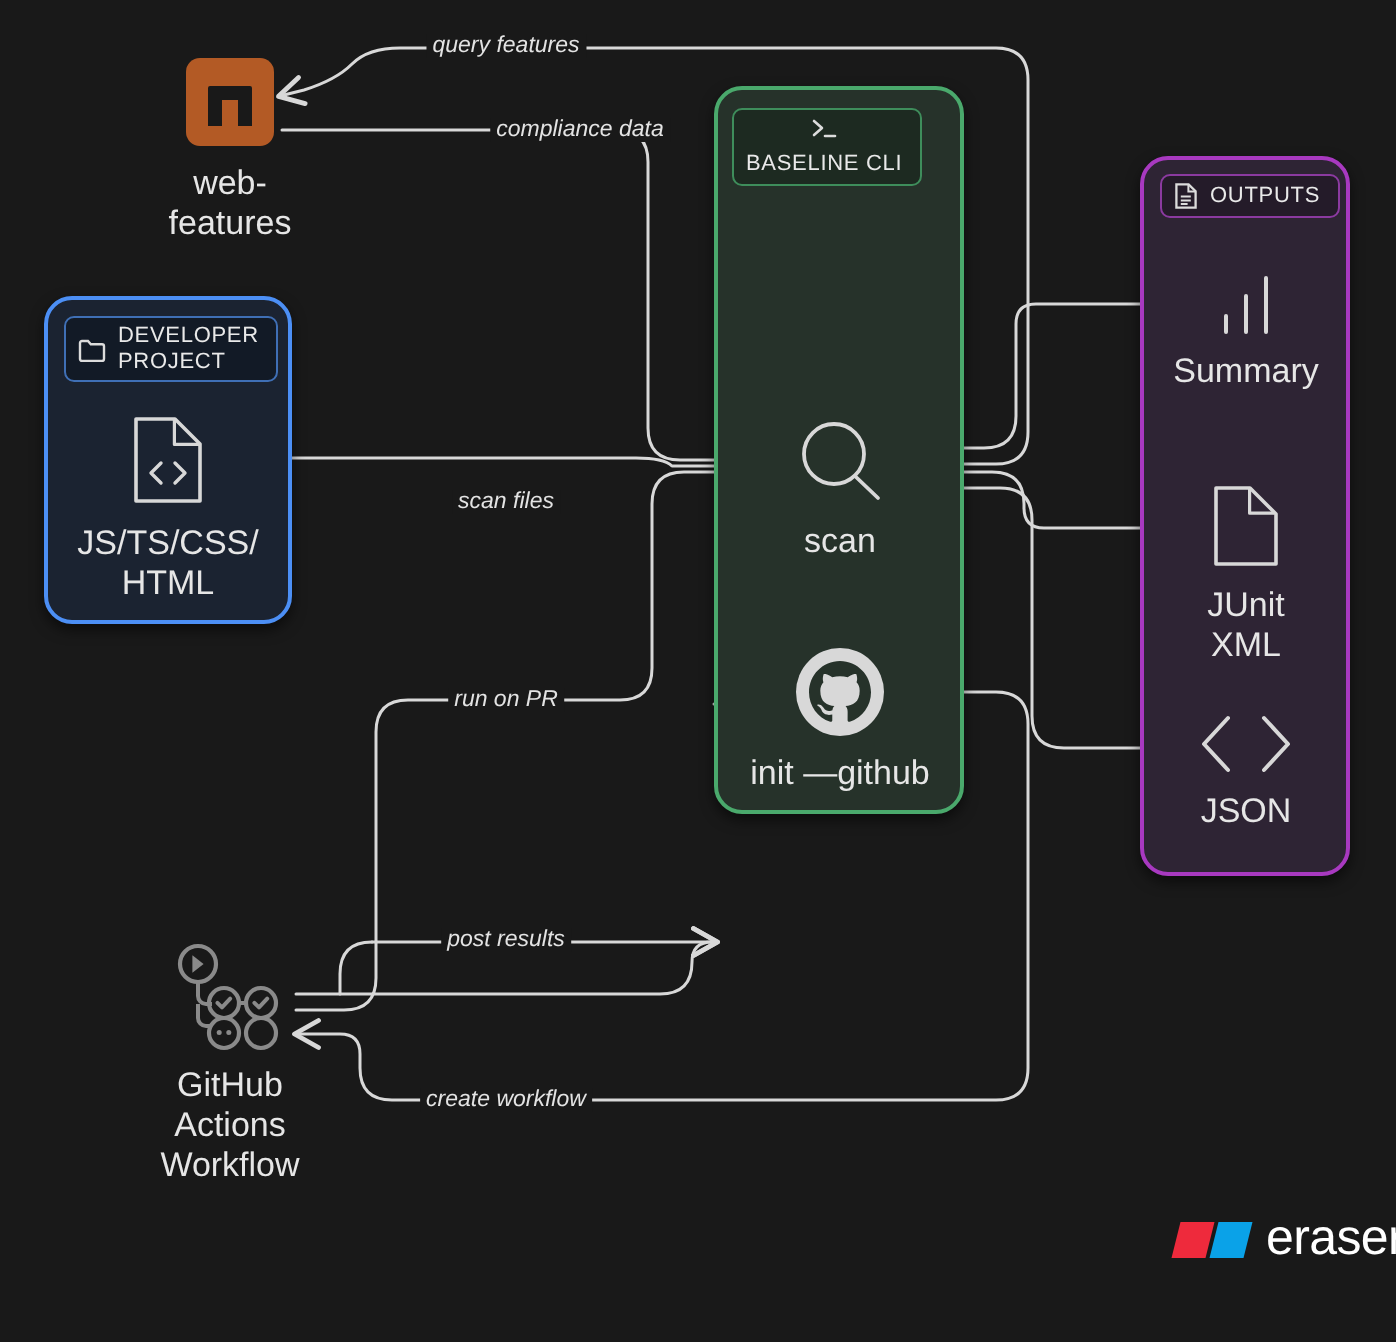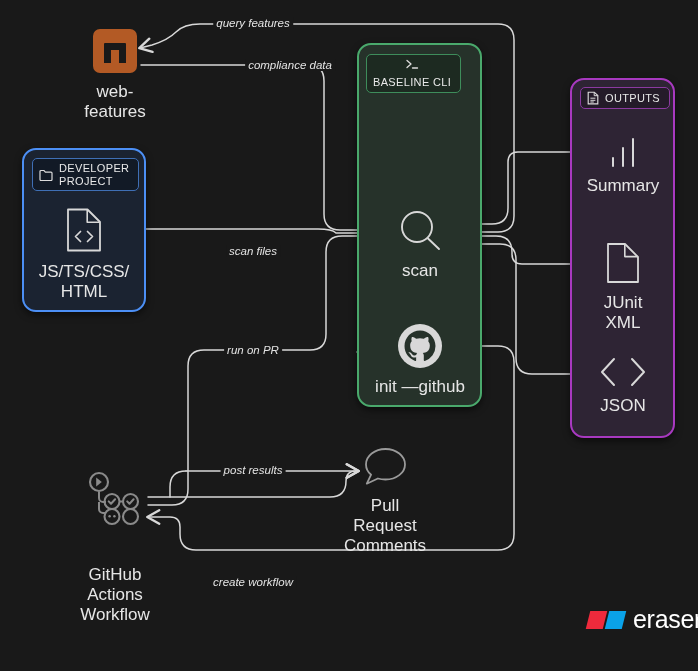--- a/index.html
+++ b/index.html
@@ -252,32 +252,22 @@
   <div class="node" style="left:588px; top:240px; width:70px;">
     <span class="icon-box">
       <svg width="38" height="46" viewBox="0 0 38 46" fill="none" stroke="#d8d8d8" stroke-width="1.8" stroke-linejoin="round">
         <path d="M4 4h17L34 17v25H4z"></path>
         <path d="M20.8 4.4v12.2H33" stroke-width="1.6"></path>
       </svg>
     </span>
     <span class="node-label">JUnit XML</span>
   </div>
 
-  <div class="node" style="left:340px; top:445px; width:90px;">
-    <span class="icon-box">
-      <svg width="48" height="44" viewBox="0 0 48 44" fill="none" stroke="#9a9a9a" stroke-width="1.8" stroke-linejoin="round">
-        <path d="M24.5 4C13.7 4 5 10.9 5 19.4c0 4 1.9 7.6 5.1 10.3l-4.3 9 11.1-5.2
-                 c2.3.7 4.8 1 7.6 1C35.3 34.5 44 27.8 44 19.4 44 10.9 35.3 4 24.5 4z"></path>
-      </svg>
-    </span>
-    <span class="node-label">Pull Request
-Comments</span>
-  </div>
-
-  <div class="node" style="left:78px; top:470px; width:74px;gap:32px;">
+
+  <div class="node" style="left:78px; top:470px; width:74px;">
     <span class="icon-box">
       <svg width="62" height="56" viewBox="0 0 62 56" fill="none" stroke="#8a8a8a" stroke-width="2.1">
         <circle cx="15" cy="12" r="9"></circle>
         <path d="M12.2 7.6l5.6 4.4-5.6 4.4z" fill="#8a8a8a" stroke="none"></path>
         <path d="M15 21.5v6.5a4 4 0 0 0 4 4h3" stroke-width="2"></path>
         <circle cx="28" cy="31.5" r="7.5"></circle>
         <path d="M24.7 31.4l2.3 2.3 4.1-4.4" stroke-width="2" stroke-linecap="round" stroke-linejoin="round"></path>
         <path d="M35.5 31.5h3.5" stroke-width="2"></path>
         <circle cx="46.5" cy="31.5" r="7.5"></circle>
         <path d="M43.2 31.4l2.3 2.3 4.1-4.4" stroke-width="2" stroke-linecap="round" stroke-linejoin="round"></path>
@@ -291,21 +281,21 @@
     <span class="node-label">GitHub
 Actions
 Workflow</span>
   </div>
 
   <div class="edge-label" style="left:253px; top:23px;">query features</div>
   <div class="edge-label" style="left:254px; top:65px;margin-left:36px;">compliance data</div>
   <div class="edge-label" style="left:253px; top:219px;margin-top:32px;">scan files</div>
   <div class="edge-label" style="left:253px; top:350px;">run on PR</div>
   <div class="edge-label" style="left:253px; top:470px;">post results</div>
-  <div class="edge-label" style="left:253px; top:550px;margin-top:32px;">create workflow</div>
+  <div class="edge-label" style="left:253px; top:550px;">create workflow</div>
 
   <div id="eraser-logo">
     <span class="mark">
       <i style="background:#ee2a3c"></i>
         <i style="background:#0aa2e8"></i>
     </span>
     <span class="wordmark">eraser</span>
   </div>
 
 </div>

